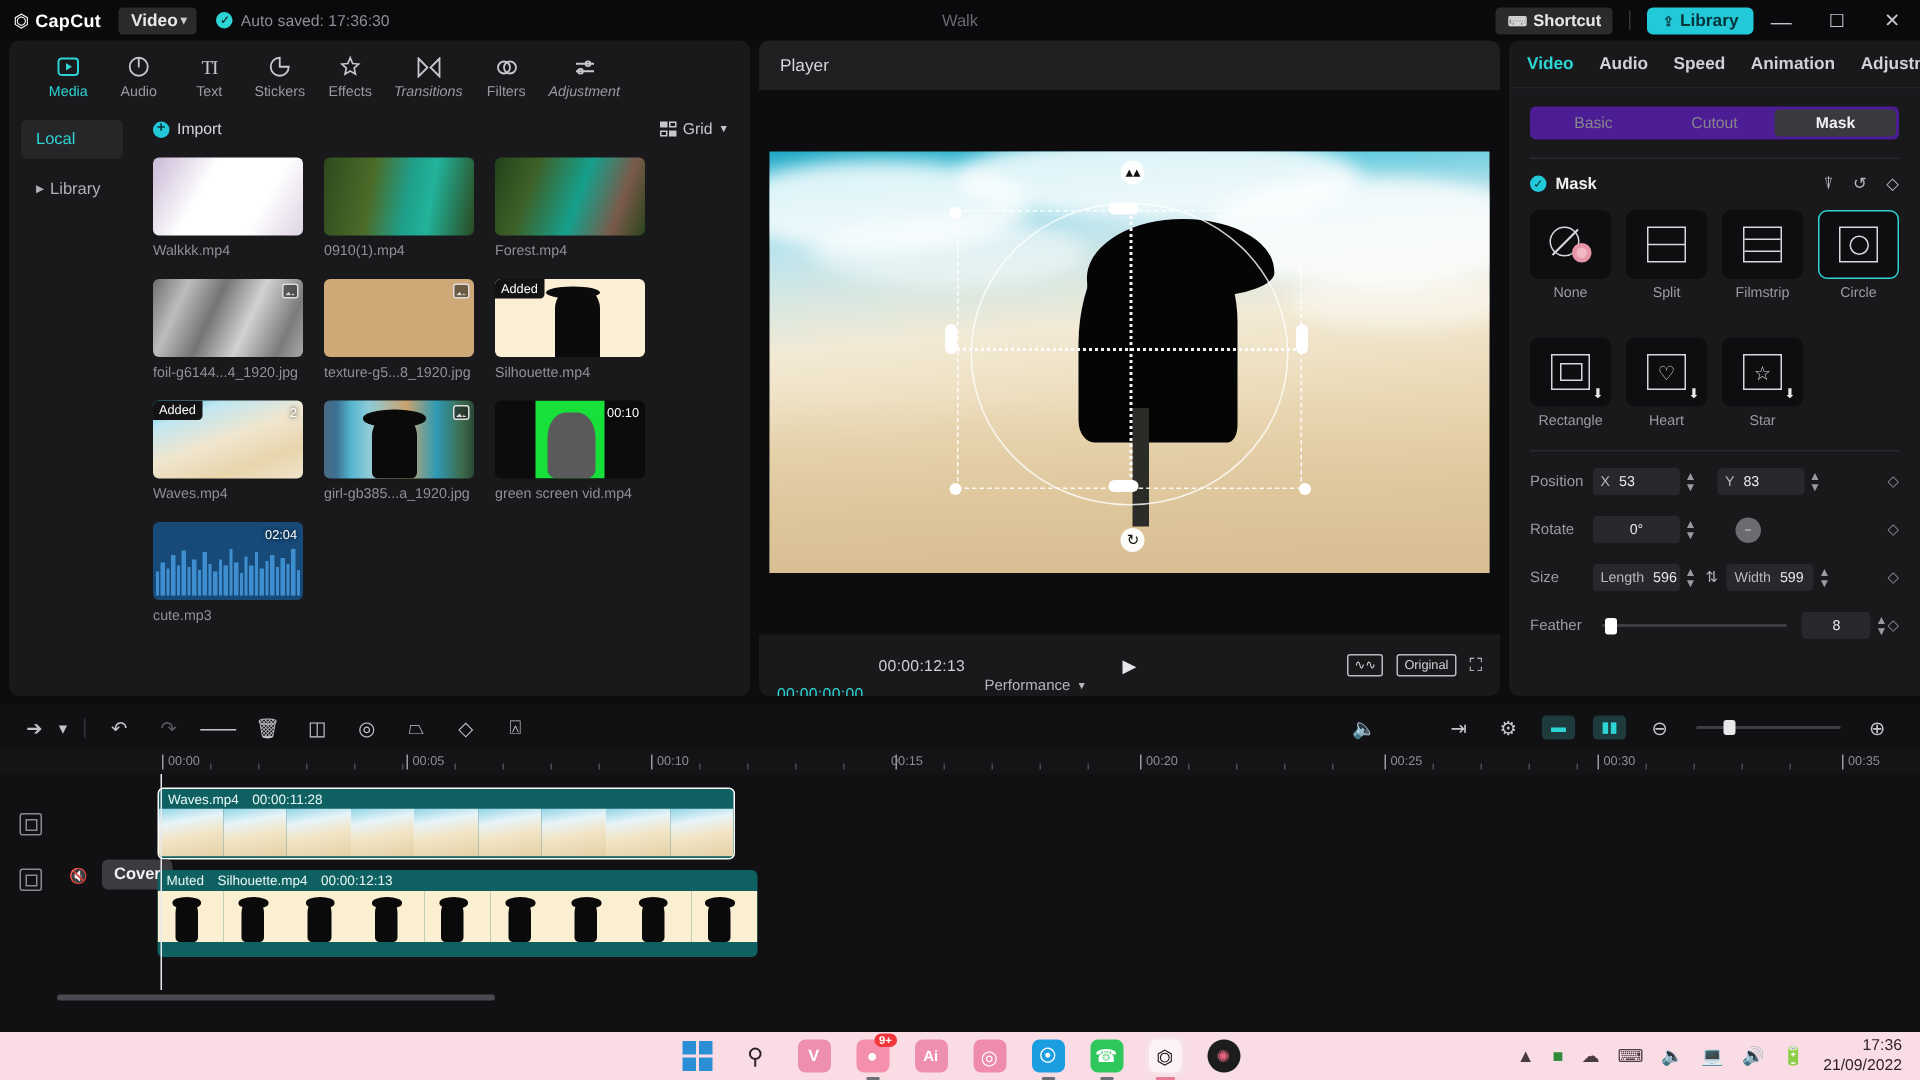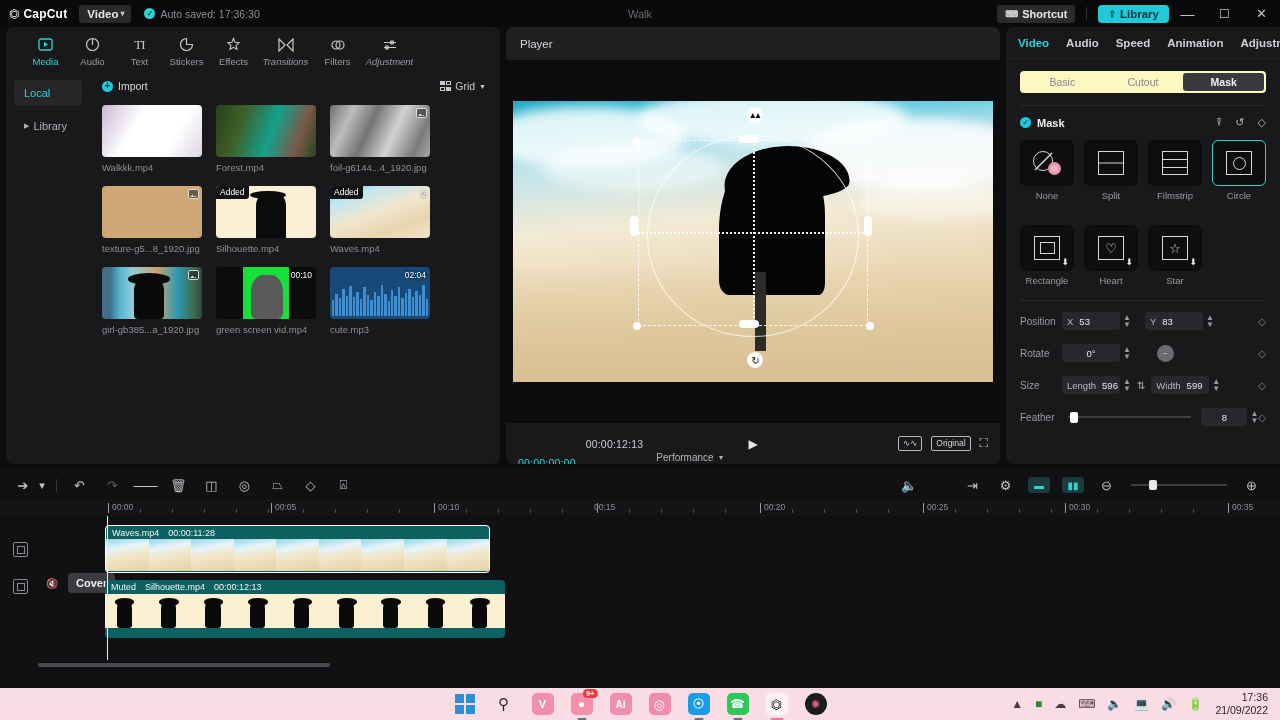--- a/index.html
+++ b/index.html
@@ -155,21 +155,21 @@
     padding: 1px 4px; line-height: 1.3; }
   .icon-btn { color: #d5d5d9; font-size: 12px; }
 
   
   .rightpanel { position: absolute; left: 1006px; top: 27px; width: 274px; height: 437px;
     background: #19191c; border-radius: 7px 0 0 7px; overflow: hidden; }
   .rp-tabs { display: flex; align-items: center; height: 32px; padding-left: 12px; gap: 17px;
     border-bottom: 1px solid #232326; }
   .rp-tab { font-size: 11.5px; color: #d0d0d5; font-weight: bold; white-space: nowrap; }
   .rp-tab.active { color: #2dd4d4; }
-  .segctl { margin: 12px 14px 0 14px; height: 22px; background: #fef9c3; border-radius: 4px;
+  .segctl { margin: 12px 14px 0 14px; height: 22px; background: #4c1d95; border-radius: 4px;
     display: flex; padding: 2px; text-align: center; }
   .seg { flex: 1; display: flex; align-items: center; justify-content: center; font-size: 10.5px;
     color: #86868c; border-radius: 3px; }
   .seg.active { background: #3a3a3e; color: #f0f0f2; font-weight: bold; }
   .rp-divider { height: 1px; background: #2a2a2e; margin: 12px 14px 0 14px; }
   .mask-row { display: flex; align-items: center; padding: 10px 14px 0 14px; }
   .mask-check { width: 11px; height: 11px; border-radius: 50%; background: #22c9d8; color: #06353b;
     font-size: 8px; display: flex; align-items: center; justify-content: center; margin-right: 6px; }
   .mask-lbl { font-size: 11px; color: #f0f0f2; font-weight: bold; }
   .mask-acts { margin-left: auto; display: flex; align-items: center; gap: 13px; color: #b8b8be; font-size: 11px; }
@@ -407,20 +407,24 @@
           </div>
         </div>
 
         <div class="media-grid">
 
           <div class="mcard">
             <div class="mthumb t-walk"></div>
             <div class="mname">Walkkk.mp4</div>
           </div>
 
+          <div class="mcard">
+            <div class="mthumb t-0910"></div>
+            <div class="mname">0910(1).mp4</div>
+          </div>
 
           <div class="mcard">
             <div class="mthumb t-forest"></div>
             <div class="mname">Forest.mp4</div>
           </div>
 
           <div class="mcard">
             <div class="mthumb t-foil">
               <span class="badge-img"></span>
             </div>

